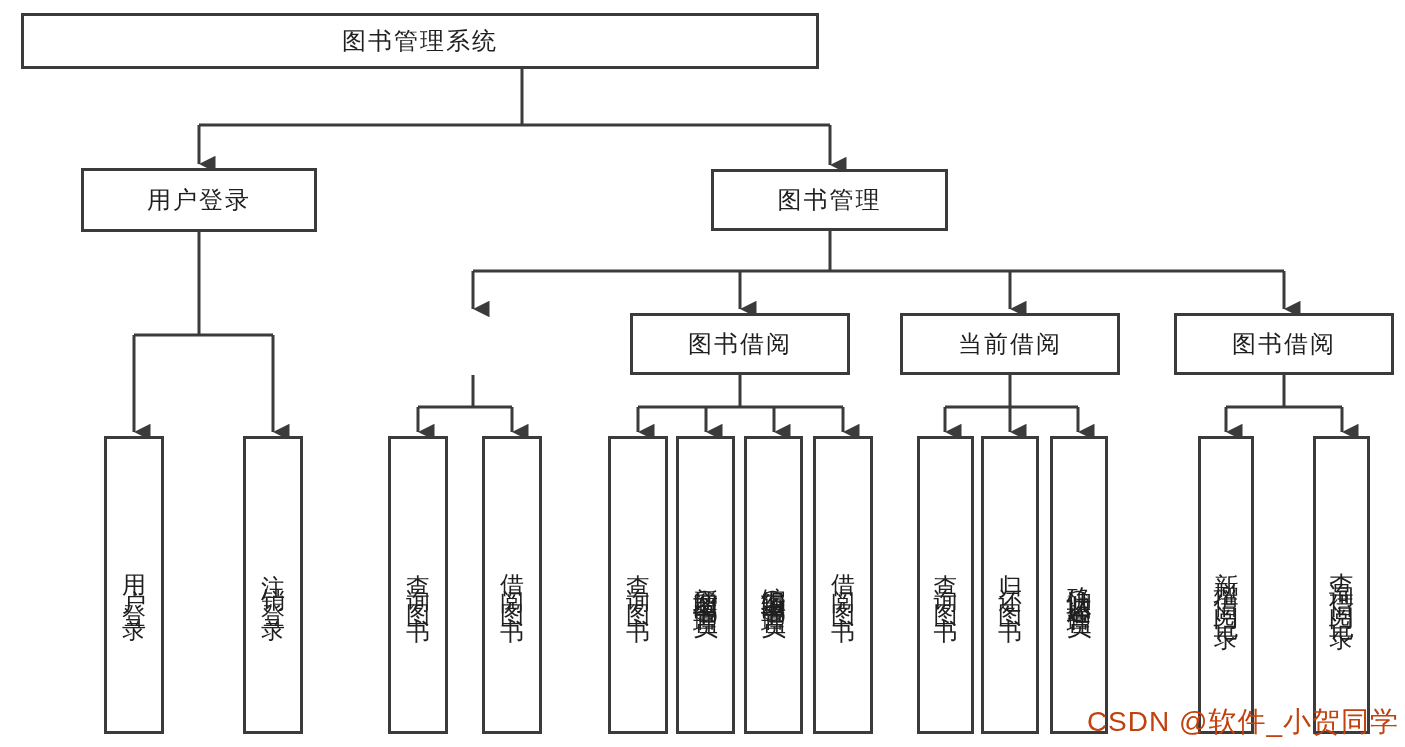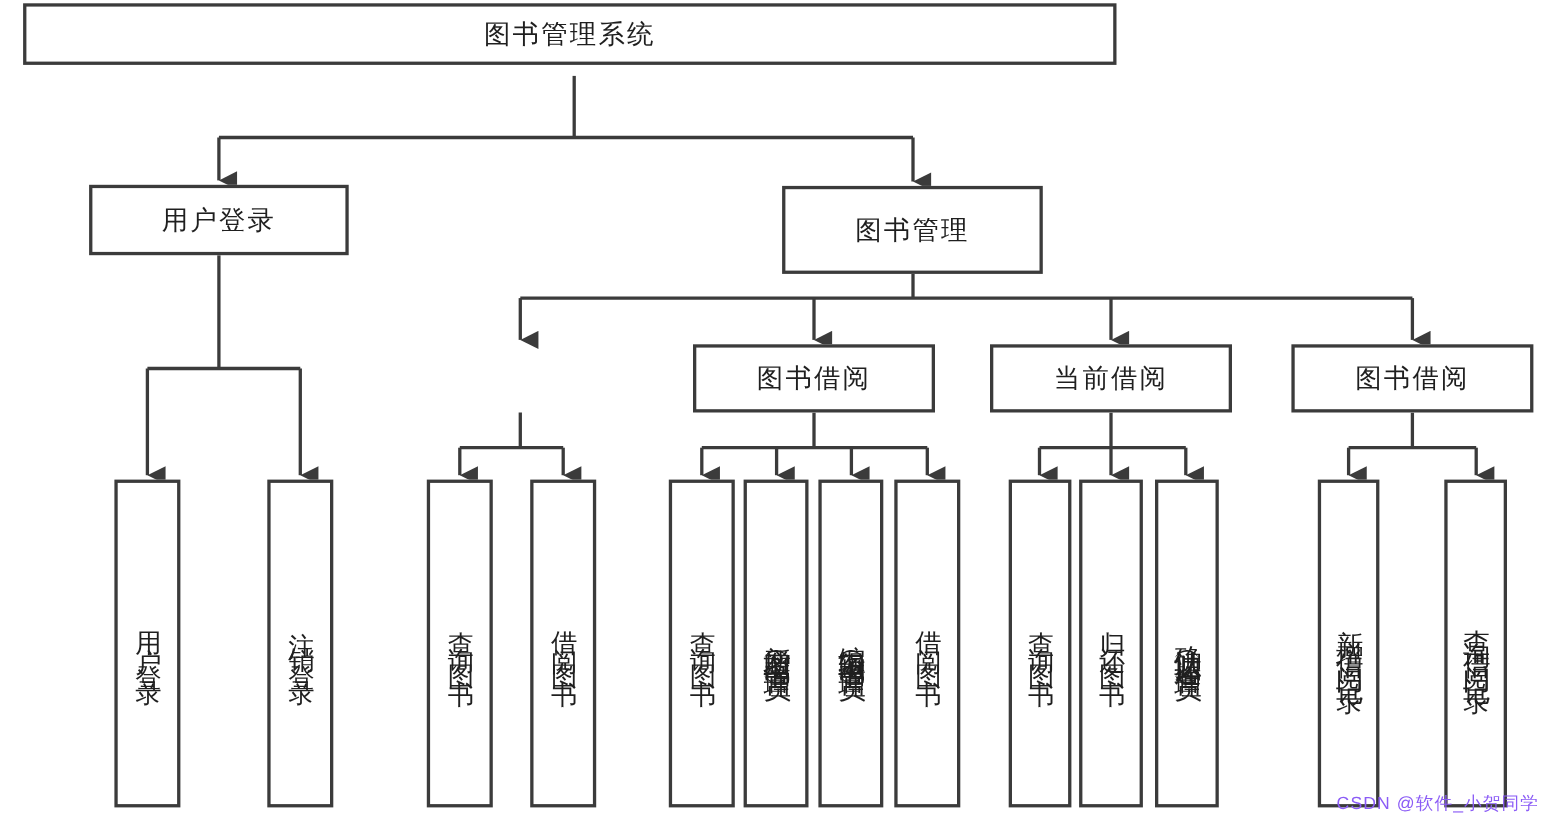--- a/index.html
+++ b/index.html
@@ -17,21 +17,21 @@
     position:absolute;box-sizing:border-box;border:3px solid #3b3b3b;background:#ffffff;
     display:flex;align-items:center;justify-content:center;color:#1f1f1f;
   }
   .leaf .vtext{
     writing-mode:vertical-lr;text-orientation:upright;
     font-size:24px;letter-spacing:15px;line-height:1;
   }
   .leaf .vtext.mid{font-size:25px;letter-spacing:11px;}
   .leaf .vtext.dense{font-size:25px;letter-spacing:4px;}
   #watermark{
-    position:absolute;right:6px;bottom:6px;color:#8b5cf6;font-size:16px;
+    position:absolute;right:6px;bottom:6px;color:#c2410c;font-size:28px;
     letter-spacing:1px;white-space:nowrap;
   }
 </style>
 </head>
 <body>
 
 <div id="stage">
 
   <svg id="connectors" viewBox="0 0 1405 747" xmlns="http://www.w3.org/2000/svg">
     <defs>
@@ -76,24 +76,24 @@
       <line x1="1010" y1="407" x2="1010" y2="432" marker-end="url(#arrow)"></line>
       <line x1="1078" y1="407" x2="1078" y2="432" marker-end="url(#arrow)"></line>
 
       <path d="M1284,375 V407"></path>
       <path d="M1226,407 H1342"></path>
       <line x1="1226" y1="407" x2="1226" y2="432" marker-end="url(#arrow)"></line>
       <line x1="1342" y1="407" x2="1342" y2="432" marker-end="url(#arrow)"></line>
     </g>
   </svg>
 
-  <div class="node" style="left:21px;top:3px;width:994px;height:56px;">图书管理系统</div>
+  <div class="node" style="left:21px;top:13px;width:798px;height:56px;">图书管理系统</div>
 
   <div class="node" style="left:81px;top:168px;width:236px;height:64px;">用户登录</div>
-  <div class="node" style="left:711px;top:169px;width:237px;height:80px;">图书管理</div>
+  <div class="node" style="left:711px;top:169px;width:237px;height:62px;">图书管理</div>
 
   <div class="node" style="left:630px;top:313px;width:220px;height:62px;">图书借阅</div>
   <div class="node" style="left:900px;top:313px;width:220px;height:62px;">当前借阅</div>
   <div class="node" style="left:1174px;top:313px;width:220px;height:62px;">图书借阅</div>
 
   <div class="leaf" style="left:104px;top:436px;width:60px;height:298px;">
     <span class="vtext">用户登录</span>
   </div>
   <div class="leaf" style="left:243px;top:436px;width:60px;height:298px;">
     <span class="vtext">注销登录</span>

